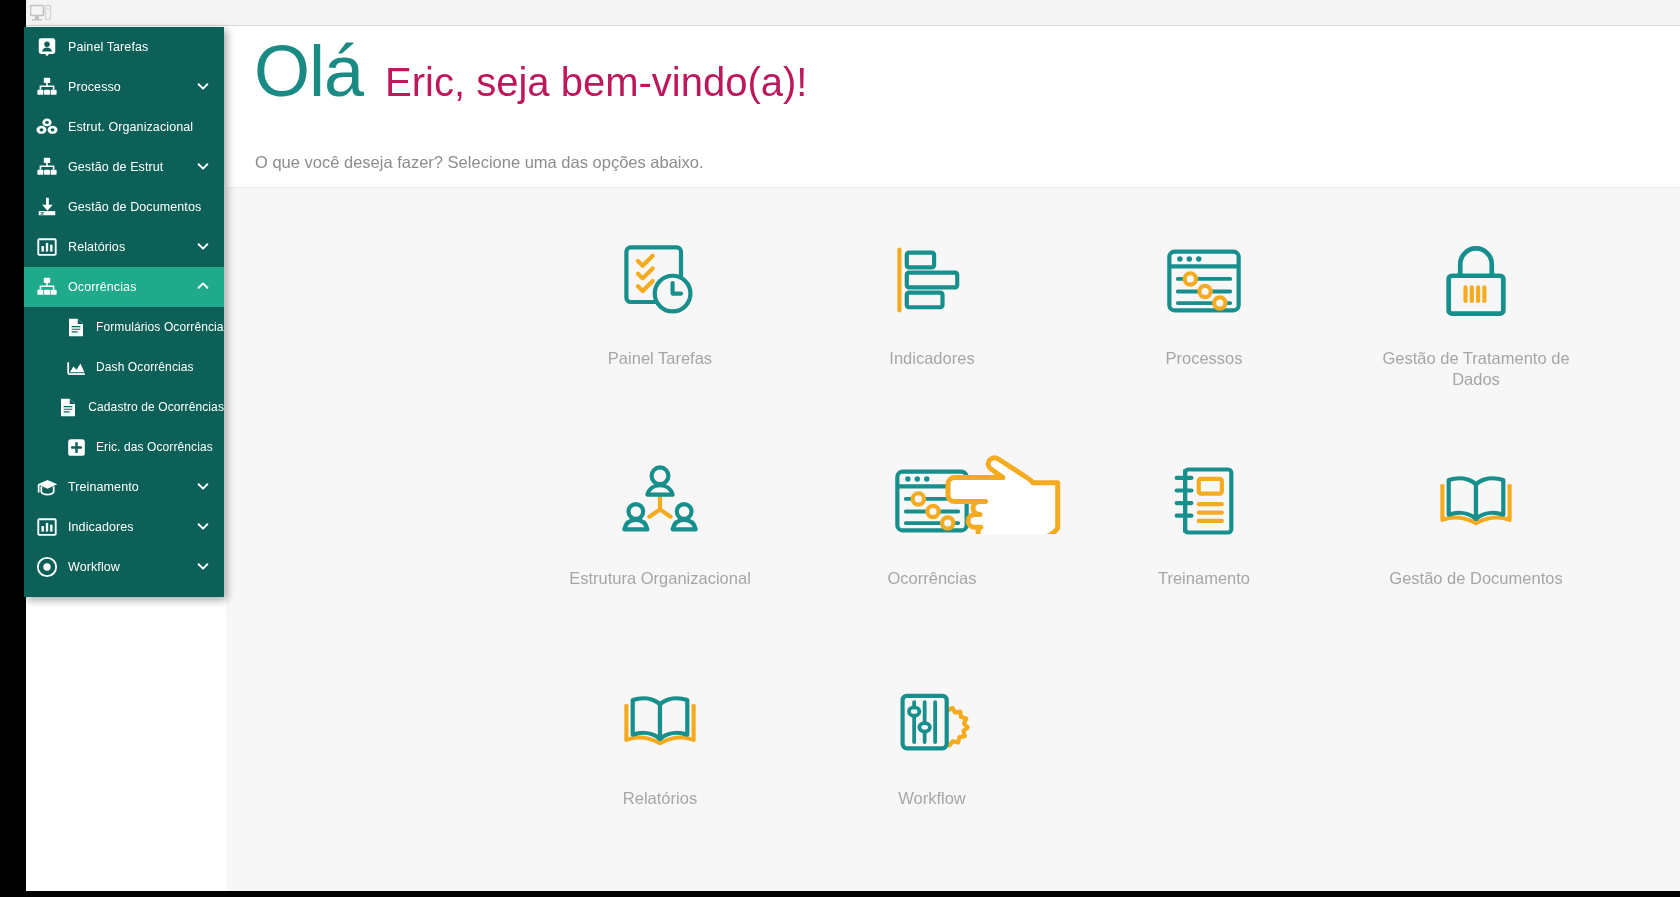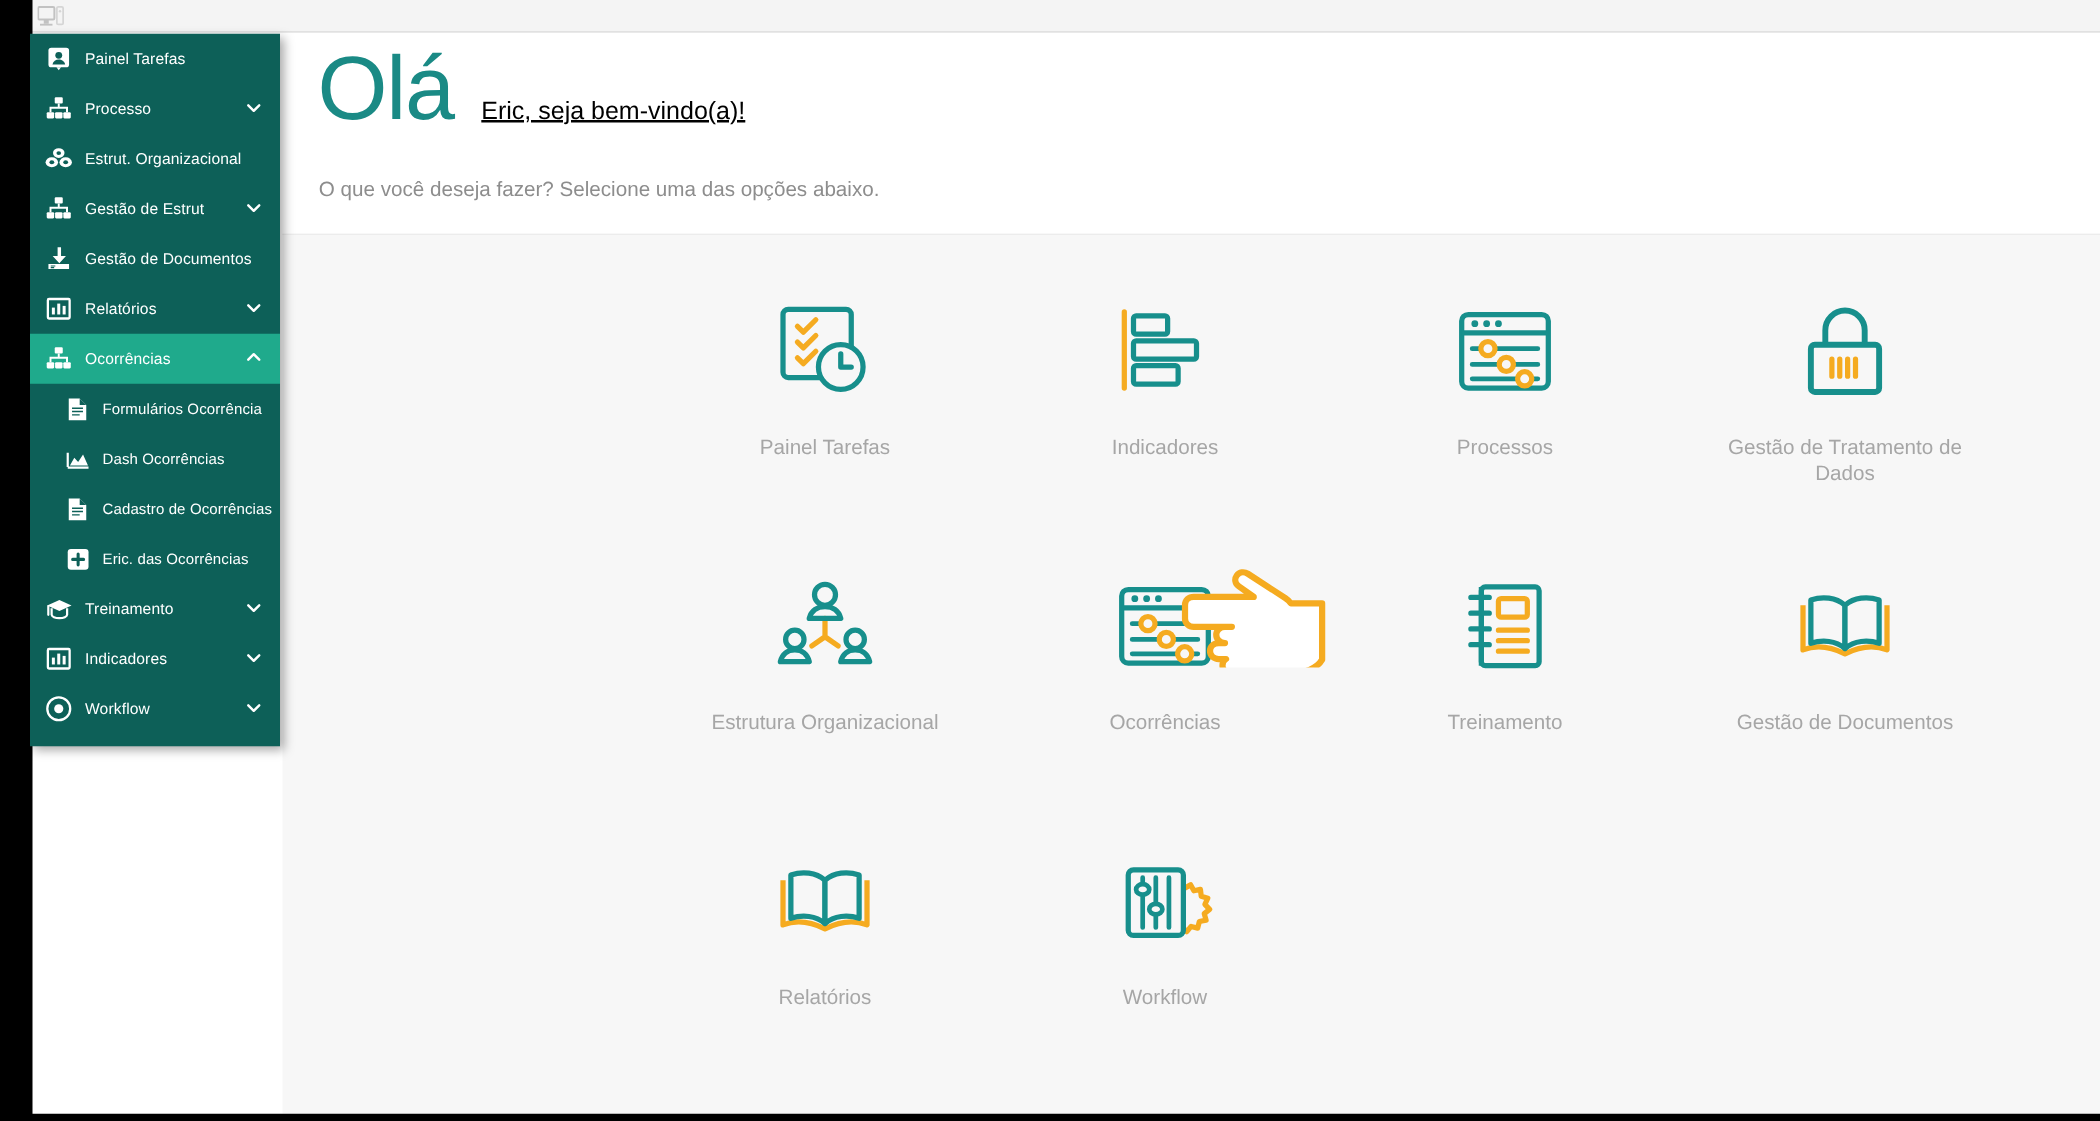--- a/index.html
+++ b/index.html
@@ -67,50 +67,49 @@
     display: flex; align-items: center; justify-content: center;
     margin-right: 8px;
     flex: none;
   }
   .nav-item .nav-ico svg { display: block; }
   .nav-item .nav-label { flex: 1 1 auto; letter-spacing: .1px; }
   .nav-item .chev {
     width: 20px; flex: none; margin-right: 8px;
     color: #ffffff;
   }
-  .nav-item.sub { padding-left: 26px; font-size: 12px; justify-content: flex-end; }
+  .nav-item.sub { padding-left: 40px; font-size: 12px; justify-content: flex-end; }
   .nav-item.sub .nav-ico { width: 24px; height: 24px; }
 
   
   .header {
     position: absolute; left: 206px; top: 27px;
     width: 1600px; height: 160px;
     background: #ffffff;
   }
   .greeting-row {
     position: absolute; left: 28px; top: 8px;
     display: flex; align-items: baseline;
   }
   .greet-ola {
     font-size: 72px;
     font-weight: 300;
     color: #1a8a85;
     letter-spacing: -1px;
     line-height: 1;
   }
   .greet-name {
-    font-size: 20px;
+    font-size: 40px;
     font-weight: 400;
-    color: #000000;
+    color: #be185d;
     margin-left: 22px;
     line-height: 1;
-    text-decoration: underline;
   }
   .greet-sub {
-    position: absolute; left: 29px; top: 116px;
+    position: absolute; left: 29px; top: 126px;
     font-size: 16.5px;
     color: #8d8d8d;
     font-weight: 400;
   }
 
   
   .content {
     position: absolute; left: 206px; top: 187px;
     width: 1468px; height: 704px;
     background: #f7f7f7;

